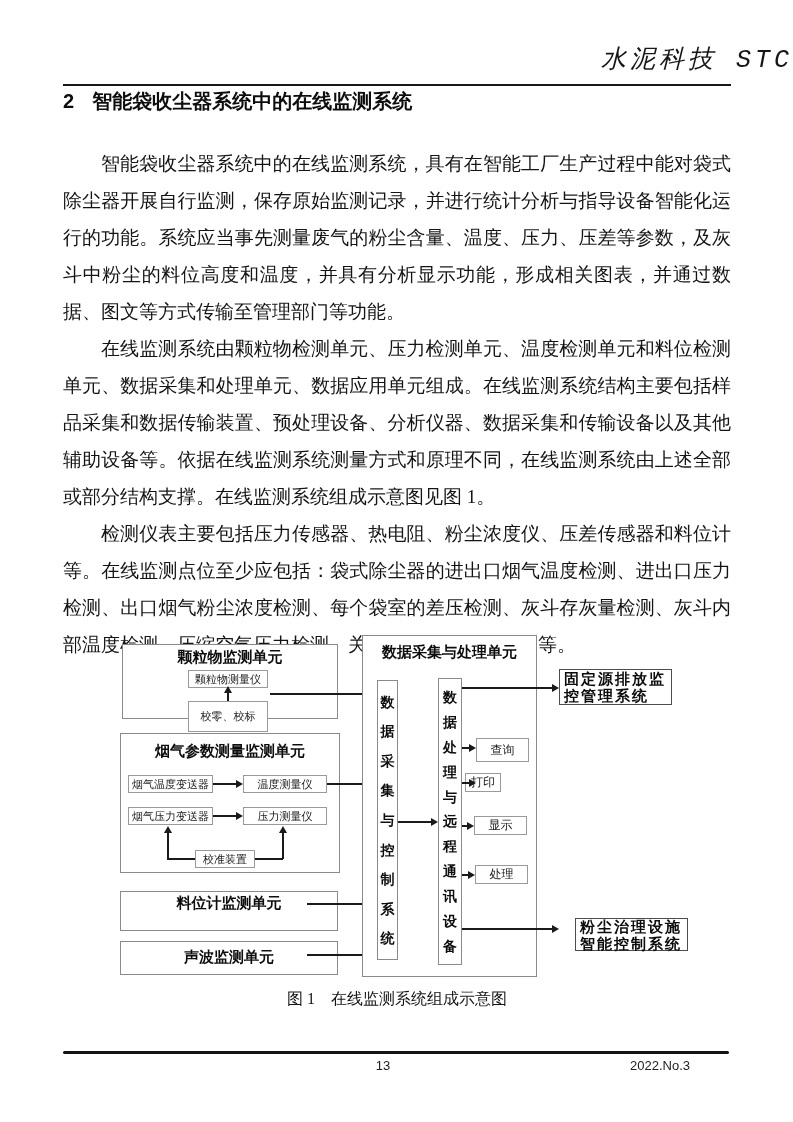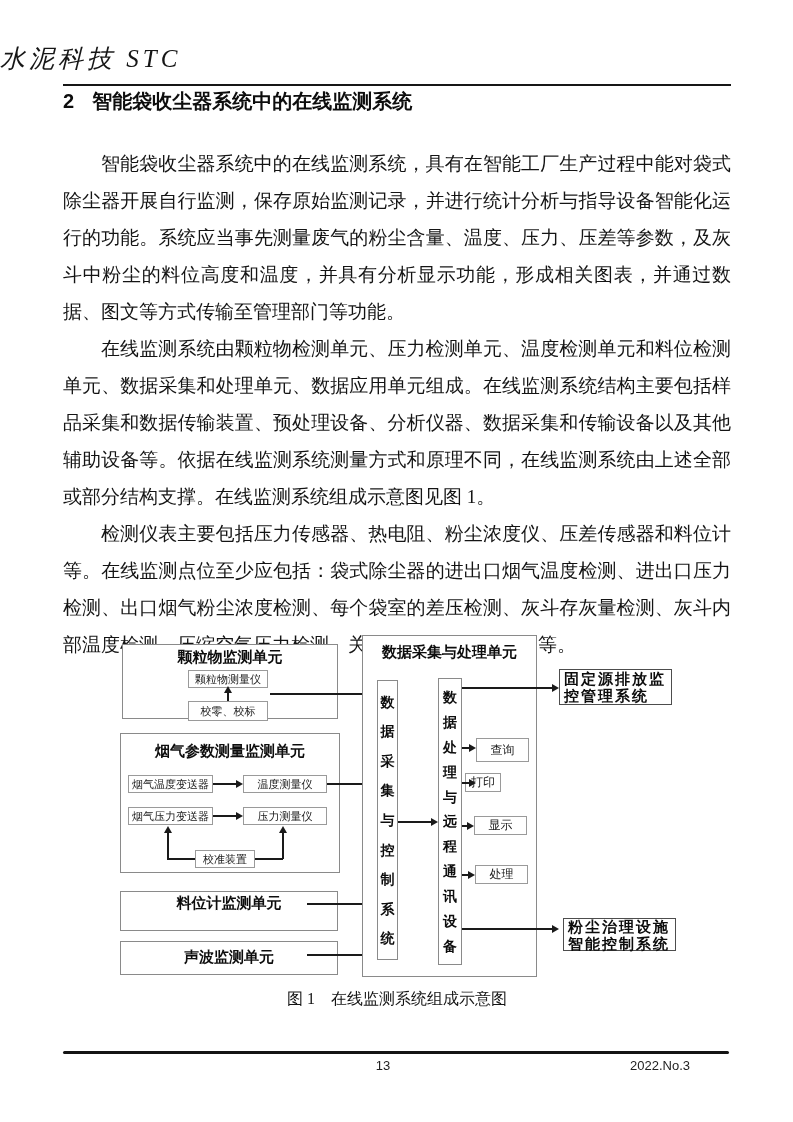--- a/index.html
+++ b/index.html
@@ -9,22 +9,22 @@
     width:793px;height:1122px;
     margin:0 auto;
     background:#ffffff;
     overflow:hidden;
     font-family:"Liberation Serif", serif;
     color:#111111;
   }
   
   .journal-header{
     position:absolute;top:42px;left:0;width:100%;
-    text-align:left;
-    font-family:Liberation Serif, serif;
+    text-align:right;
+    font-family:Liberation Mono, monospace;
     font-style:italic;
     font-size:25px;
     letter-spacing:4px;
     color:#161616;
   }
   .header-rule{
     position:absolute;top:84px;left:63px;width:668px;height:2px;
     background:#161616;
   }
   
@@ -101,21 +101,21 @@
   <p class="para para-1">智能袋收尘器系统中的在线监测系统，具有在智能工厂生产过程中能对袋式除尘器开展自行监测，保存原始监测记录，并进行统计分析与指导设备智能化运行的功能。系统应当事先测量废气的粉尘含量、温度、压力、压差等参数，及灰斗中粉尘的料位高度和温度，并具有分析显示功能，形成相关图表，并通过数据、图文等方式传输至管理部门等功能。</p>
   <p class="para para-2">在线监测系统由颗粒物检测单元、压力检测单元、温度检测单元和料位检测单元、数据采集和处理单元、数据应用单元组成。在线监测系统结构主要包括样品采集和数据传输装置、预处理设备、分析仪器、数据采集和传输设备以及其他辅助设备等。依据在线监测系统测量方式和原理不同，在线监测系统由上述全部或部分结构支撑。在线监测系统组成示意图见图 1。</p>
   <p class="para para-3">检测仪表主要包括压力传感器、热电阻、粉尘浓度仪、压差传感器和料位计等。在线监测点位至少应包括：袋式除尘器的进出口烟气温度检测、进出口压力检测、出口烟气粉尘浓度检测、每个袋室的差压检测、灰斗存灰量检测、灰斗内部温度检测、压缩空气压力检测、关键设备使用情况检测等。</p>
 
   <div class="diagram">
 
     <div class="dbox" style="left:59px;top:16px;width:216px;height:75px;">
       <span class="unit-title" style="padding-top:3px;">颗粒物监测单元</span>
     </div>
     <div class="small-box" style="left:125px;top:42px;width:80px;height:18px;">颗粒物测量仪</div>
-    <div class="small-box" style="left:125px;top:73px;width:80px;height:20px;">校零、校标</div>
+    <div class="small-box" style="left:125px;top:73px;width:80px;height:31px;">校零、校标</div>
     <div class="vl" style="left:164px;top:63px;height:10px;"></div>
     <div class="ah-u" style="left:161px;top:58px;"></div>
     <div class="hl" style="left:207px;top:65px;width:100px;"></div>
     <div class="ah-r" style="left:306px;top:62px;"></div>
 
     <div class="dbox" style="left:57px;top:105px;width:220px;height:140px;">
       <span class="unit-title" style="padding-top:8px;">烟气参数测量监测单元</span>
     </div>
     <div class="small-box" style="left:65px;top:147px;width:85px;height:18px;">烟气温度变送器</div>
     <div class="small-box" style="left:180px;top:147px;width:84px;height:18px;">温度测量仪</div>
@@ -194,21 +194,21 @@
     <div class="ah-r" style="left:405px;top:243px;"></div>
 
     <div class="hl" style="left:399px;top:59px;width:91px;"></div>
     <div class="ah-r" style="left:489px;top:56px;"></div>
     <div class="dbox dark" style="left:496px;top:41px;width:113px;height:36px;">
       <div class="out-text">固定源排放监控管理系统</div>
     </div>
 
     <div class="hl" style="left:399px;top:300px;width:91px;"></div>
     <div class="ah-r" style="left:489px;top:297px;"></div>
-    <div class="dbox dark" style="left:500px;top:290px;width:113px;height:33px;">
+    <div class="dbox dark" style="left:512px;top:290px;width:113px;height:33px;">
       <div class="out-text">粉尘治理设施智能控制系统</div>
     </div>
   </div>
 
   <div class="fig-caption">图 1　在线监测系统组成示意图</div>
 
   <div class="footer-rule"></div>
   <div class="footer-page">13</div>
   <div class="footer-issue">2022.No.3</div>
 

